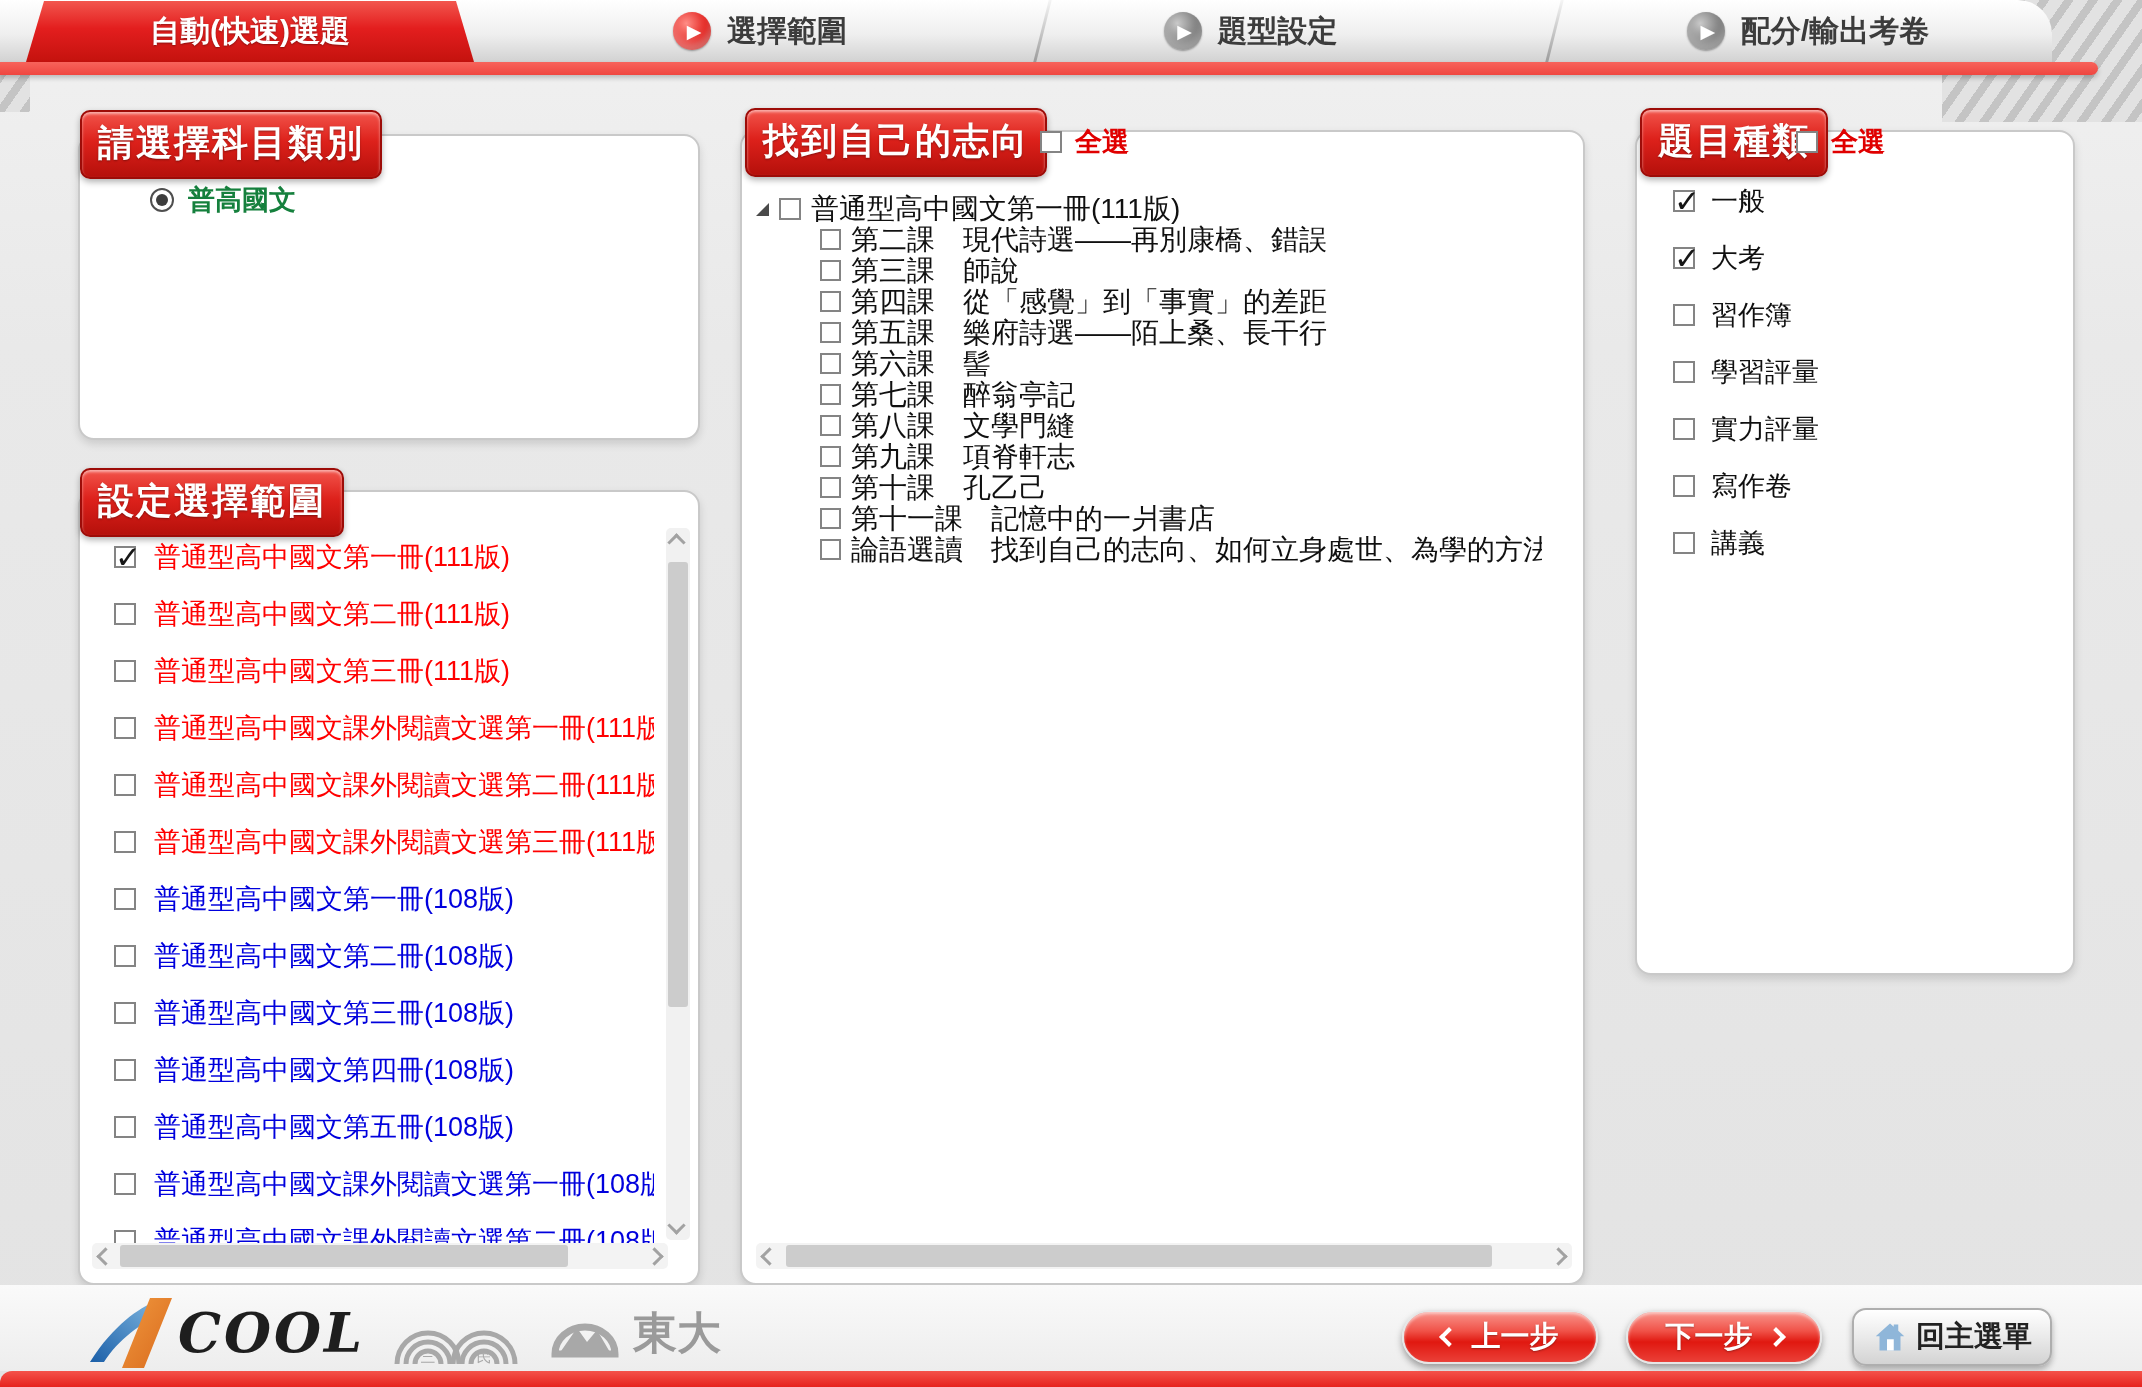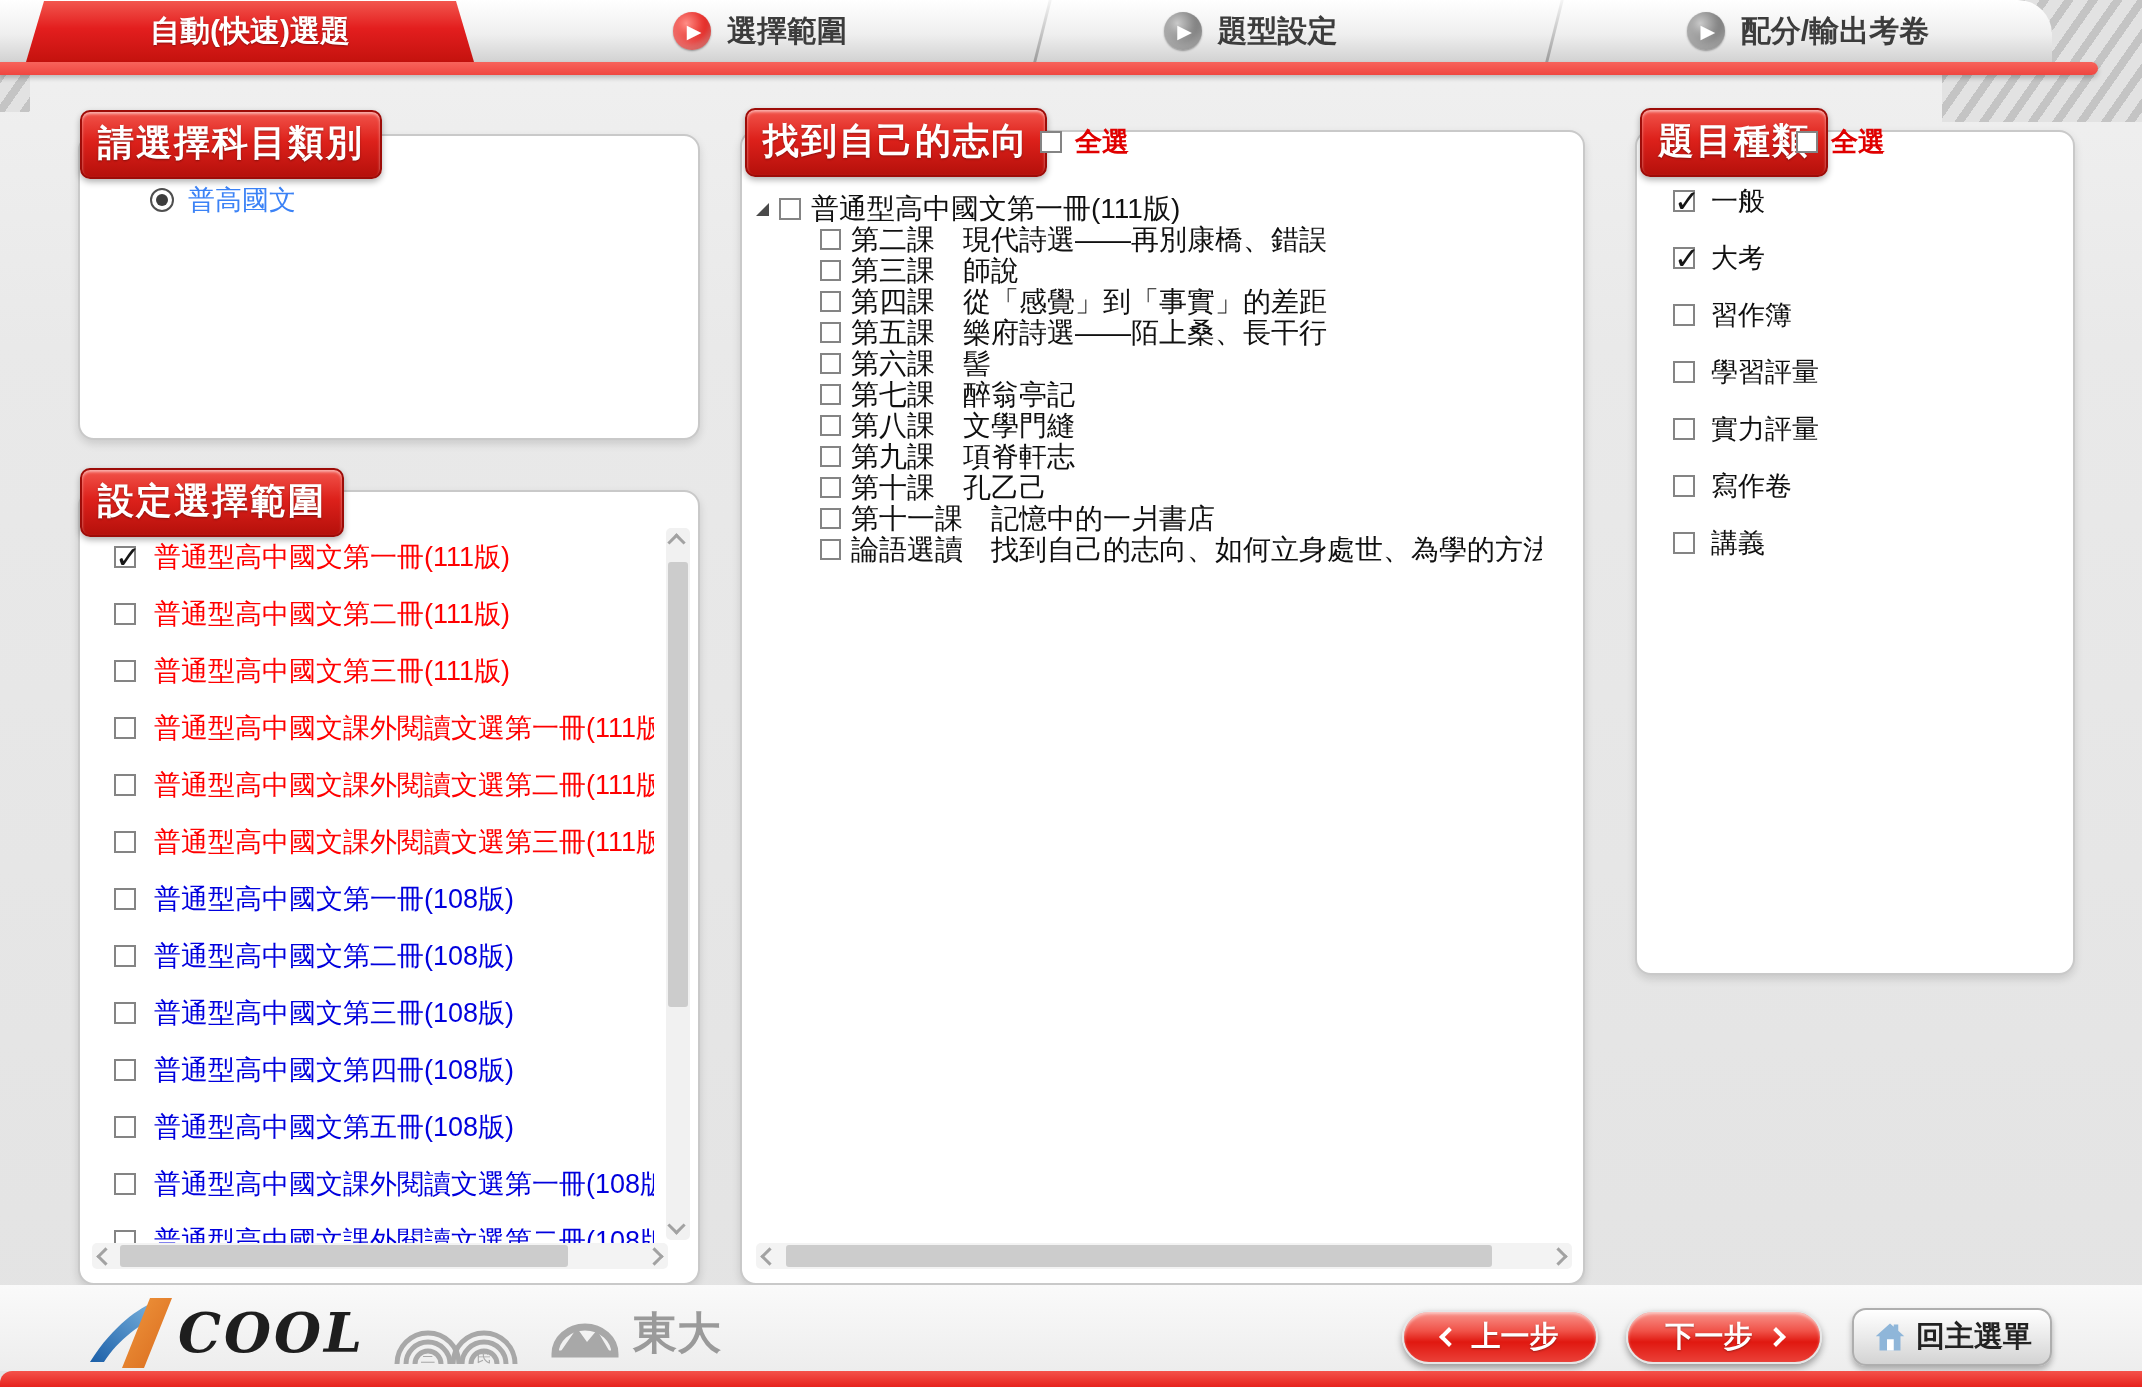--- a/index.html
+++ b/index.html
@@ -60,21 +60,21 @@
   .cb { width:22px; height:22px; background:#fff; border:2px solid #848484; display:inline-block;
         flex:none; position:relative; }
   .checked .cb::after { content:"✓"; position:absolute; left:-1px; top:-9px; font-size:31px;
         font-weight:bold; color:#161616; }
   .radio { width:24px; height:24px; border-radius:50%; border:2px solid #4f4f4f; background:#fff;
         position:relative; flex:none; }
   .selected .radio::after { content:""; position:absolute; inset:4px; border-radius:50%; background:#3d3d3d; }
 
   
   #subjectList { position:absolute; left:70px; top:44px; }
-  .subject-row { display:flex; align-items:center; gap:14px; font-size:27px; color:#3b82f6; height:40px; }
+  .subject-row { display:flex; align-items:center; gap:14px; font-size:27px; color:#15803d; height:40px;font-weight:bold; }
 
   
   #rangeList { position:absolute; left:34px; top:36px; width:540px; height:719px; overflow:hidden; }
   .range-row { display:flex; align-items:center; gap:18px; height:57px; white-space:nowrap; font-size:27px; }
   .range-row .lbl { overflow:hidden; }
   .range-row.red  .lbl { color:#ff0000; }
   .range-row.blue .lbl { color:#0000dd; }
 
   
   .chev { width:13px; height:13px; border-left:3px solid #a2a2a2; border-top:3px solid #a2a2a2; display:block; }

